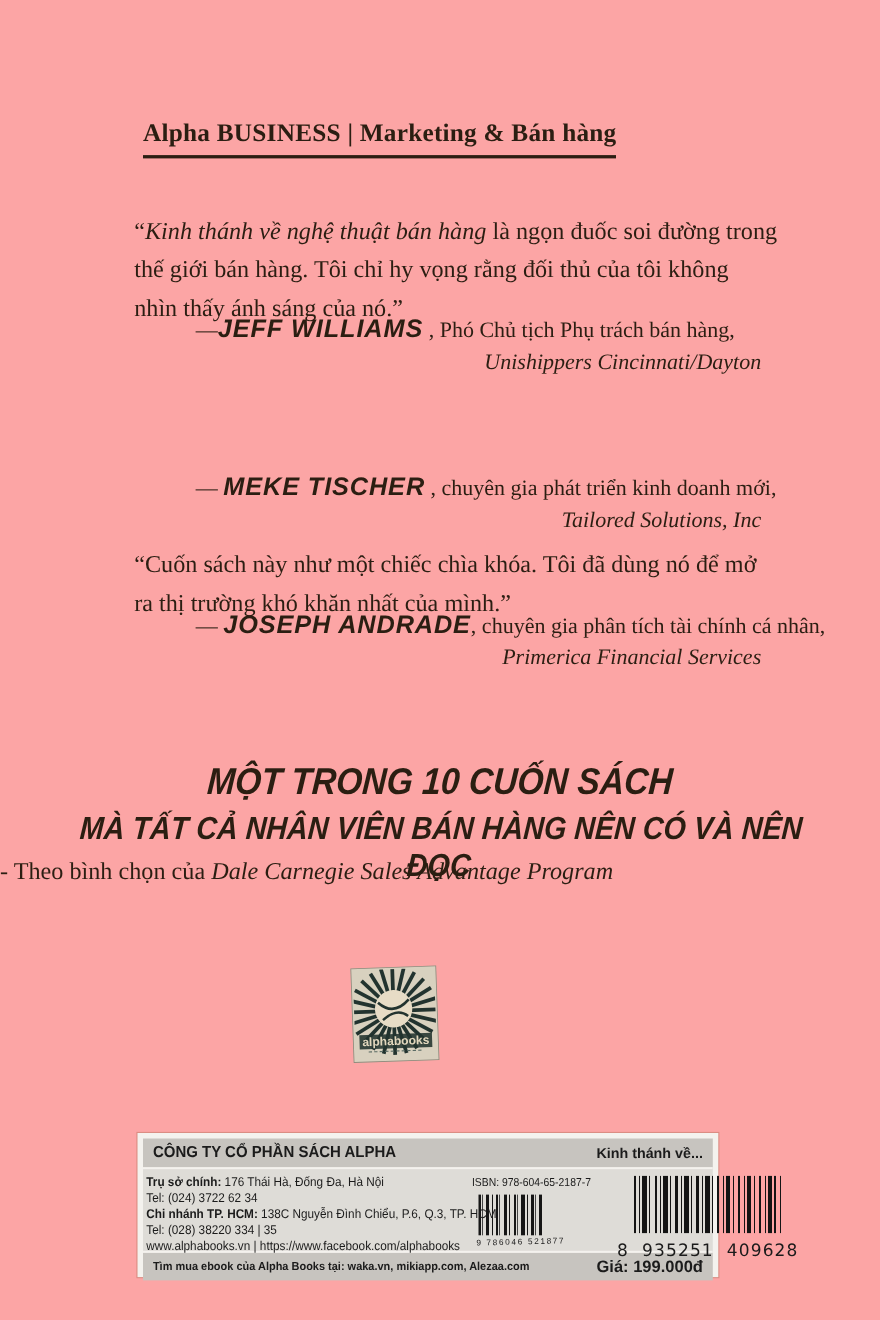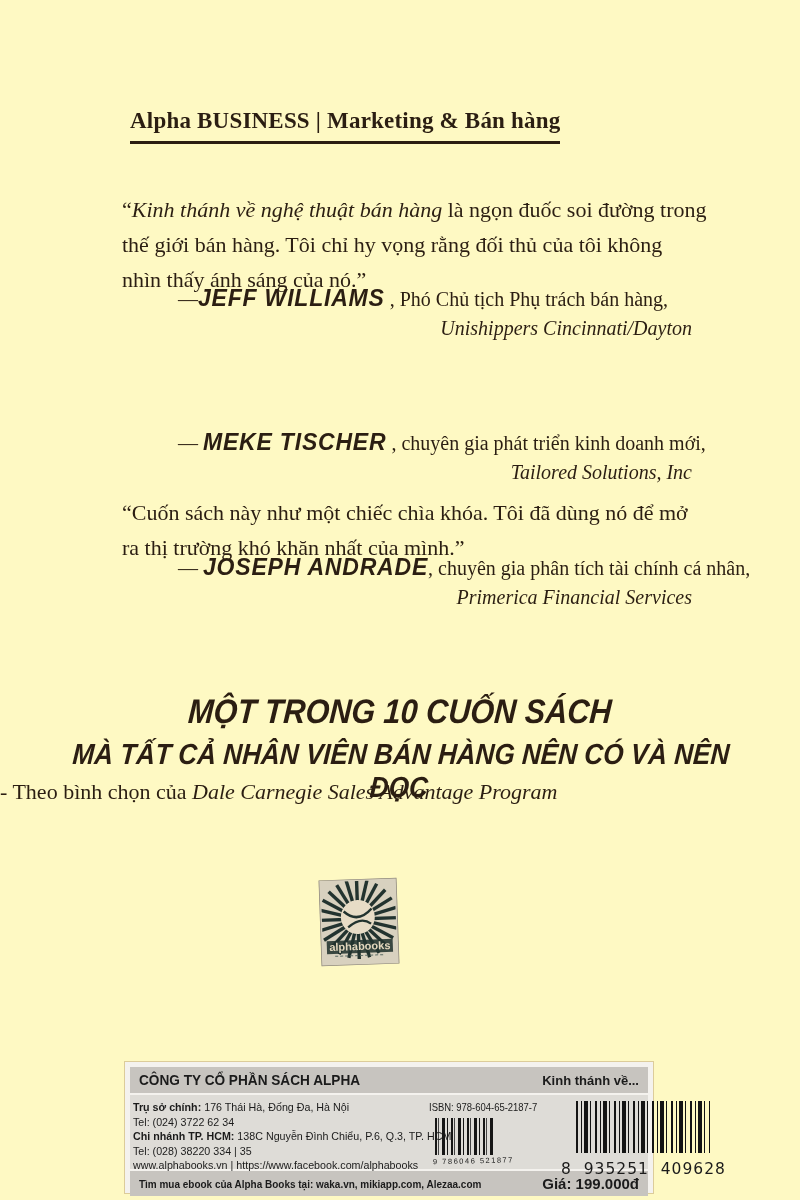--- a/index.html
+++ b/index.html
@@ -1,19 +1,19 @@
 <!DOCTYPE html>
 <html><head>
 <meta charset="utf-8">
 <style>
   html,body{margin:0;padding:0;}
   .page{
     position:relative;
     width:800px;height:1200px;
-    background:#fef9c3;
+    background:#fca5a5;
     font-family:"Liberation Serif", serif;
     color:#2B1E12;
     overflow:hidden;
   }
   
   .brand{
     position:absolute;left:130px;top:108px;
     font-size:23px;font-weight:bold;
     letter-spacing:.2px;
     border-bottom:3px solid #2B1E12;
@@ -37,21 +37,21 @@
     font-family:"Liberation Sans", sans-serif;font-weight:bold;font-style:italic;}
   .headline .h1{font-size:34px;transform:scaleX(.9) skewX(-4deg);transform-origin:center;}
   .headline .h2{font-size:29px;margin-top:7px;transform:scaleX(.9) skewX(-4deg);transform-origin:center;}
   .sourceline{position:absolute;left:0;top:779px;width:700px;text-align:left;
     font-size:22px;font-family:"Liberation Serif", serif;font-weight:normal;}
   .sourceline .prog{font-style:italic;}
   
   .logo{position:absolute;left:320px;top:879px;width:78px;height:86px;transform:rotate(-2deg);}
   
   .pubbox{
-    position:absolute;left:125px;top:1062px;width:528px;height:131px;
+    position:absolute;left:125px;top:1030px;width:528px;height:131px;
     background:#F4F2EE;box-sizing:border-box;padding:5px;
     font-family:"Liberation Sans", sans-serif;color:#1B1B1B;
     box-shadow:0 0 0 1px rgba(120,70,30,.25);
   }
   .box-band{
     background:#C7C4BF;display:flex;justify-content:space-between;align-items:center;
     padding:0 9px;height:26px;
   }
   .box-band.top{border-bottom:2px solid #F4F2EE;}
   .box-band.bottom{border-top:2px solid #F4F2EE;height:25px;}

